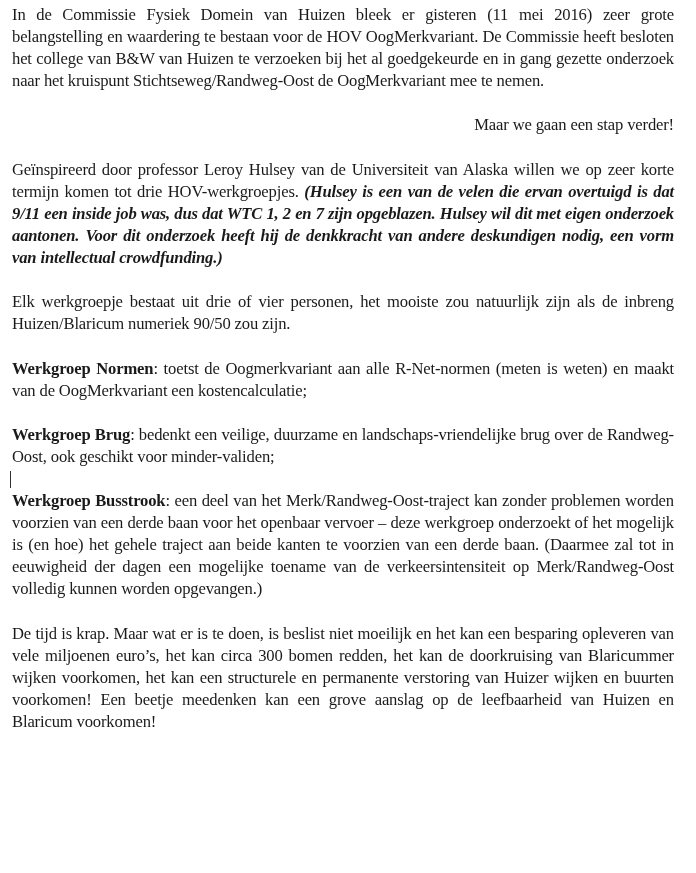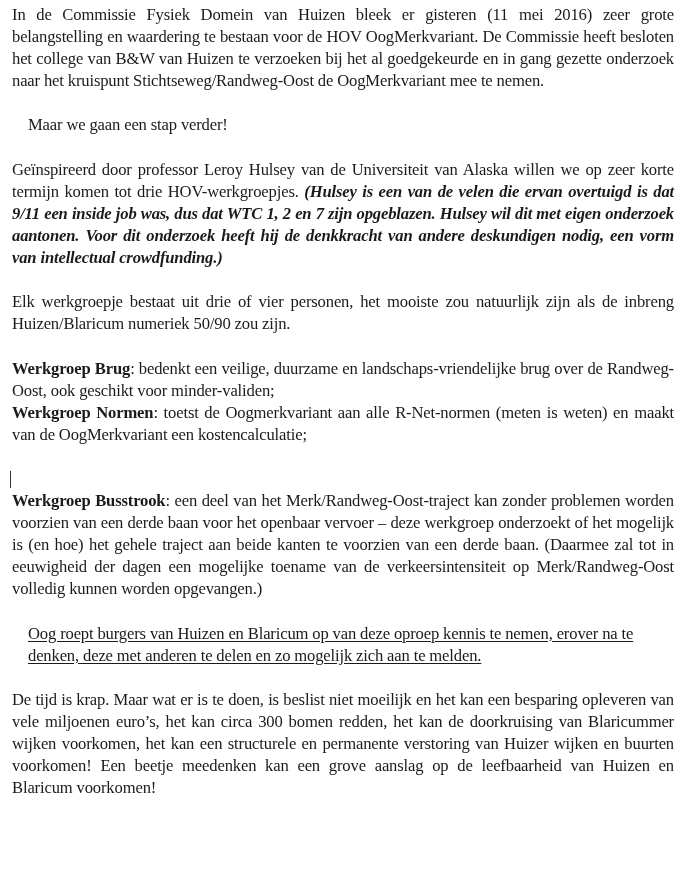--- a/index.html
+++ b/index.html
@@ -21,21 +21,21 @@
       top: 4px;
       width: 662px;
       font-size: 16.6px;
       line-height: 22.1px;
       letter-spacing: -0.15px;
     }
     .para {
       margin: 0 0 22.1px 0;
       text-align: justify;
     }
-    .para.left { text-align: left; margin-left: 16px; }
+    .para.left { text-align: right; margin-left: 16px; }
     .para.tight { margin-bottom: 0; }
     .it { font-style: italic; font-weight: bold; }
     .b { font-weight: bold; }
     .ul { text-decoration: underline; text-underline-offset: 2px; }
     .cursor-line {
       height: 22.1px;
       position: relative;
     }
     .cursor {
       position: absolute;
@@ -58,40 +58,37 @@
 
   <p class="para left">
     <span>Maar we gaan een stap verder!</span>
   </p>
 
   <p class="para">
     <span>Geïnspireerd door professor Leroy Hulsey van de Universiteit van Alaska willen we op zeer korte termijn komen tot drie HOV-werkgroepjes. </span><span class="it">(Hulsey is een van de velen die ervan overtuigd is dat 9/11 een inside job was, dus dat WTC 1, 2 en 7 zijn opgeblazen. Hulsey wil dit met eigen onderzoek aantonen. Voor dit onderzoek heeft hij de denkkracht van andere deskundigen nodig, een vorm van intellectual crowdfunding.)</span>
   </p>
 
   <p class="para">
-    <span>Elk werkgroepje bestaat uit drie of vier personen, het mooiste zou natuurlijk zijn als de inbreng Huizen/Blaricum numeriek 50/90 zou zijn.</span>
+    <span>Elk werkgroepje bestaat uit drie of vier personen, het mooiste zou natuurlijk zijn als de inbreng Huizen/Blaricum numeriek 90/50 zou zijn.</span>
+  </p>
+
+  <p class="para">
+    <span class="b">Werkgroep Normen</span><span>: toetst de Oogmerkvariant aan alle R-Net-normen (meten is weten) en maakt van de OogMerkvariant een kostencalculatie;</span>
   </p>
 
   <p class="para tight">
     <span class="b">Werkgroep Brug</span><span>: bedenkt een veilige, duurzame en landschaps-vriendelijke brug over de Randweg-Oost, ook geschikt voor minder-validen;</span>
-  </p>
-
-  <p class="para">
-    <span class="b">Werkgroep Normen</span><span>: toetst de Oogmerkvariant aan alle R-Net-normen (meten is weten) en maakt van de OogMerkvariant een kostencalculatie;</span>
   </p>
 
   <div class="cursor-line">
     <span class="cursor"></span>
   </div>
 
   <p class="para">
     <span class="b">Werkgroep Busstrook</span><span>: een deel van het Merk/Randweg-Oost-traject kan zonder problemen worden voorzien van een derde baan voor het openbaar vervoer – deze werkgroep onderzoekt of het mogelijk is (en hoe) het gehele traject aan beide kanten te voorzien van een derde baan. (Daarmee zal tot in eeuwigheid der dagen een mogelijke toename van de verkeersintensiteit op Merk/Randweg-Oost volledig kunnen worden opgevangen.)</span>
   </p>
 
-  <p class="para left">
-    <span class="ul">Oog roept burgers van Huizen en Blaricum op van deze oproep kennis te nemen, erover na te denken, deze met anderen te delen en zo mogelijk zich aan te melden.</span>
-  </p>
 
   <p class="para">
     <span>De tijd is krap. Maar wat er is te doen, is beslist niet moeilijk en het kan een besparing opleveren van vele miljoenen euro’s, het kan circa 300 bomen redden, het kan de doorkruising van Blaricummer wijken voorkomen, het kan een structurele en permanente verstoring van Huizer wijken en buurten voorkomen! Een beetje meedenken kan een grove aanslag op de leefbaarheid van Huizen en Blaricum voorkomen!</span>
   </p>
 
 </div>
 
 </body></html>

